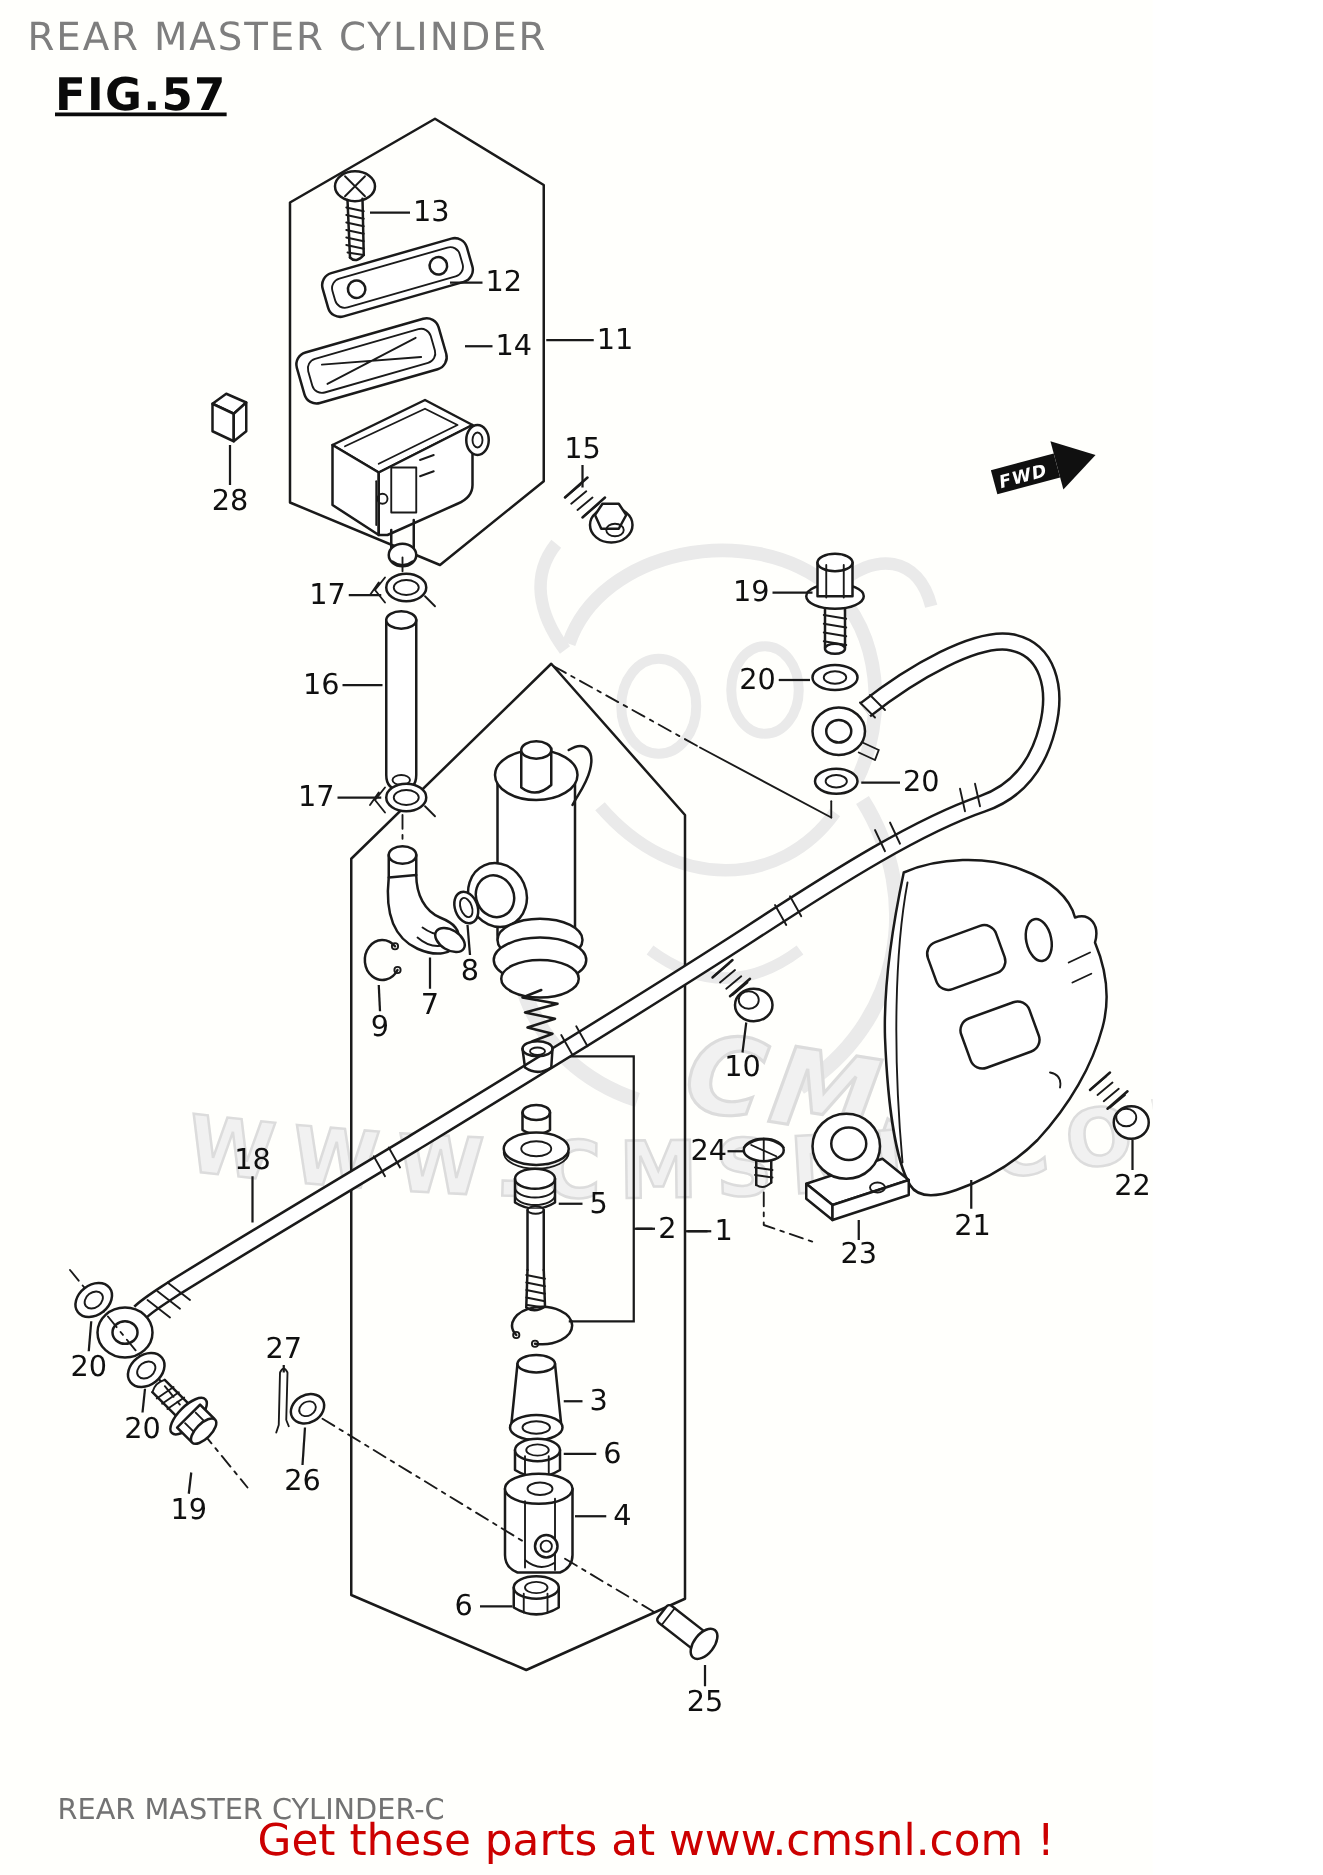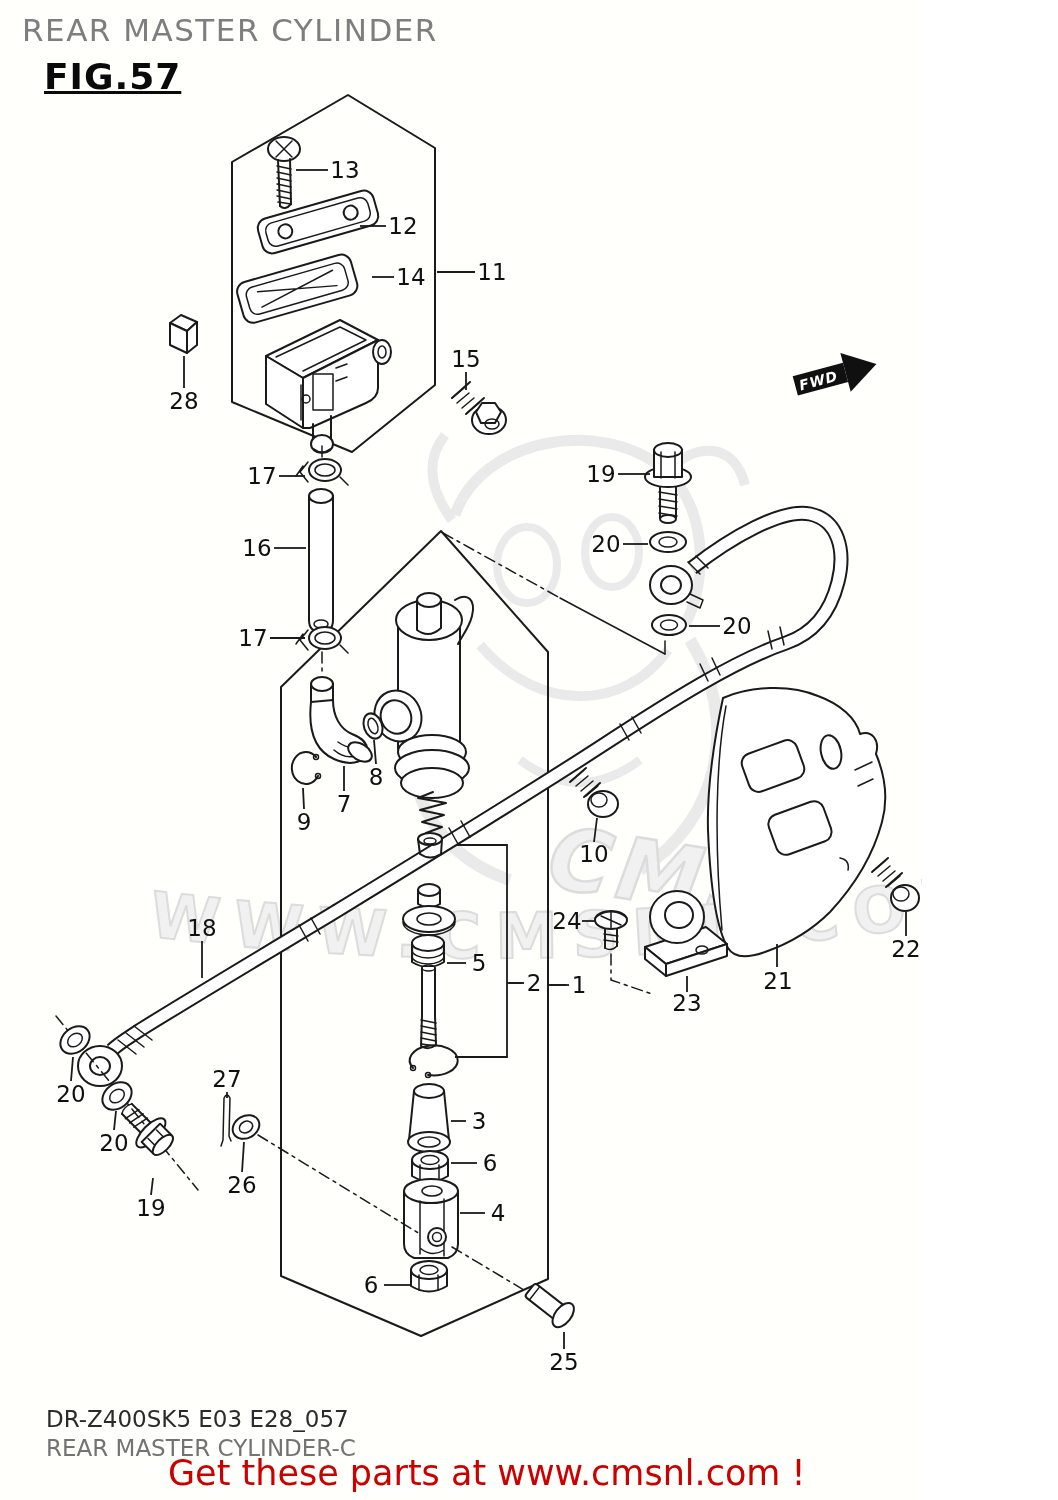--- a/index.html
+++ b/index.html
@@ -428,17 +428,16 @@
           <polyline points="227,1092 227,1098" class="leader"></polyline>
           <text x="227" y="1079" class="callout">27</text>
           <polyline points="242,1172 244,1142" class="leader"></polyline>
           <text x="242" y="1185" class="callout">26</text>
           <polyline points="151,1195 153,1178" class="leader"></polyline>
           <text x="151" y="1208" class="callout">19</text>
         </g>
   </svg>
   </div>
 
-  <div class="footer-model">DR-Z400SK5 E03 E28_057</div>
   <div class="footer-figtitle">REAR MASTER CYLINDER-C</div>
-  <div class="promo" style="color: rgb(204, 0, 0);">Get these parts at www.cmsnl.com !</div>
+  <div class="promo" style="color: rgb(204, 0, 0); margin-left: 38px;">Get these parts at www.cmsnl.com !</div>
 
 </div>
 
 </body></html>

